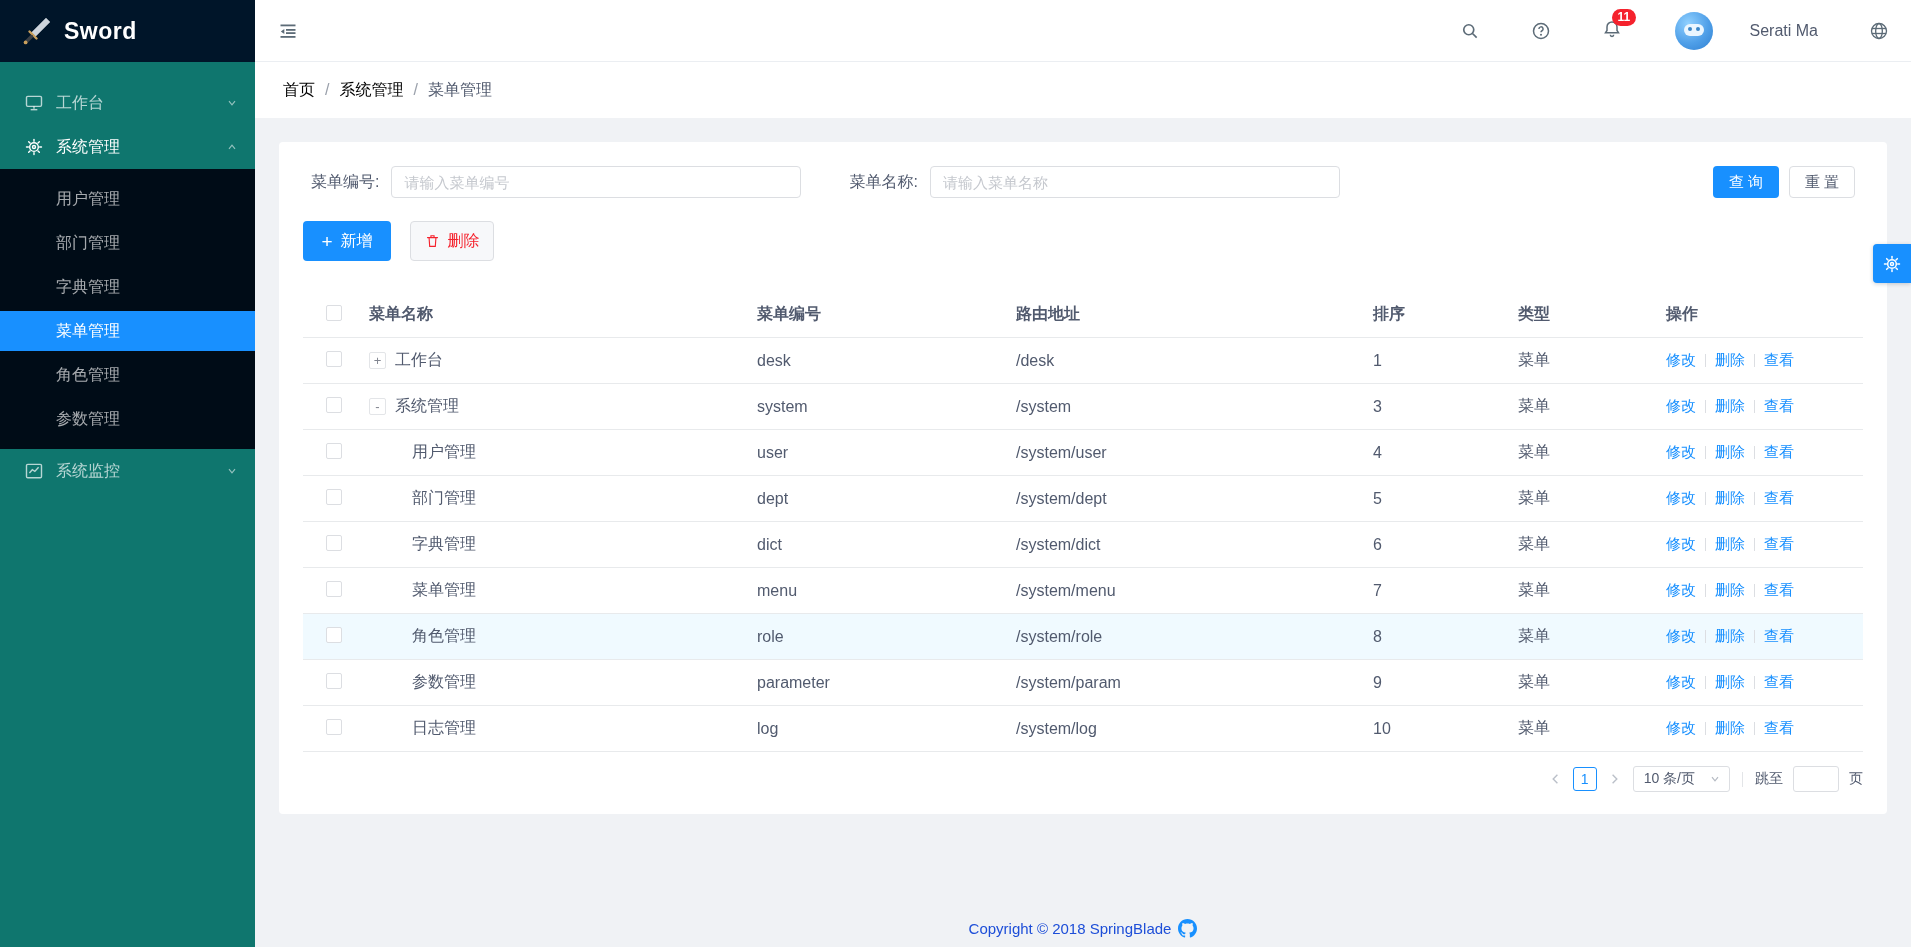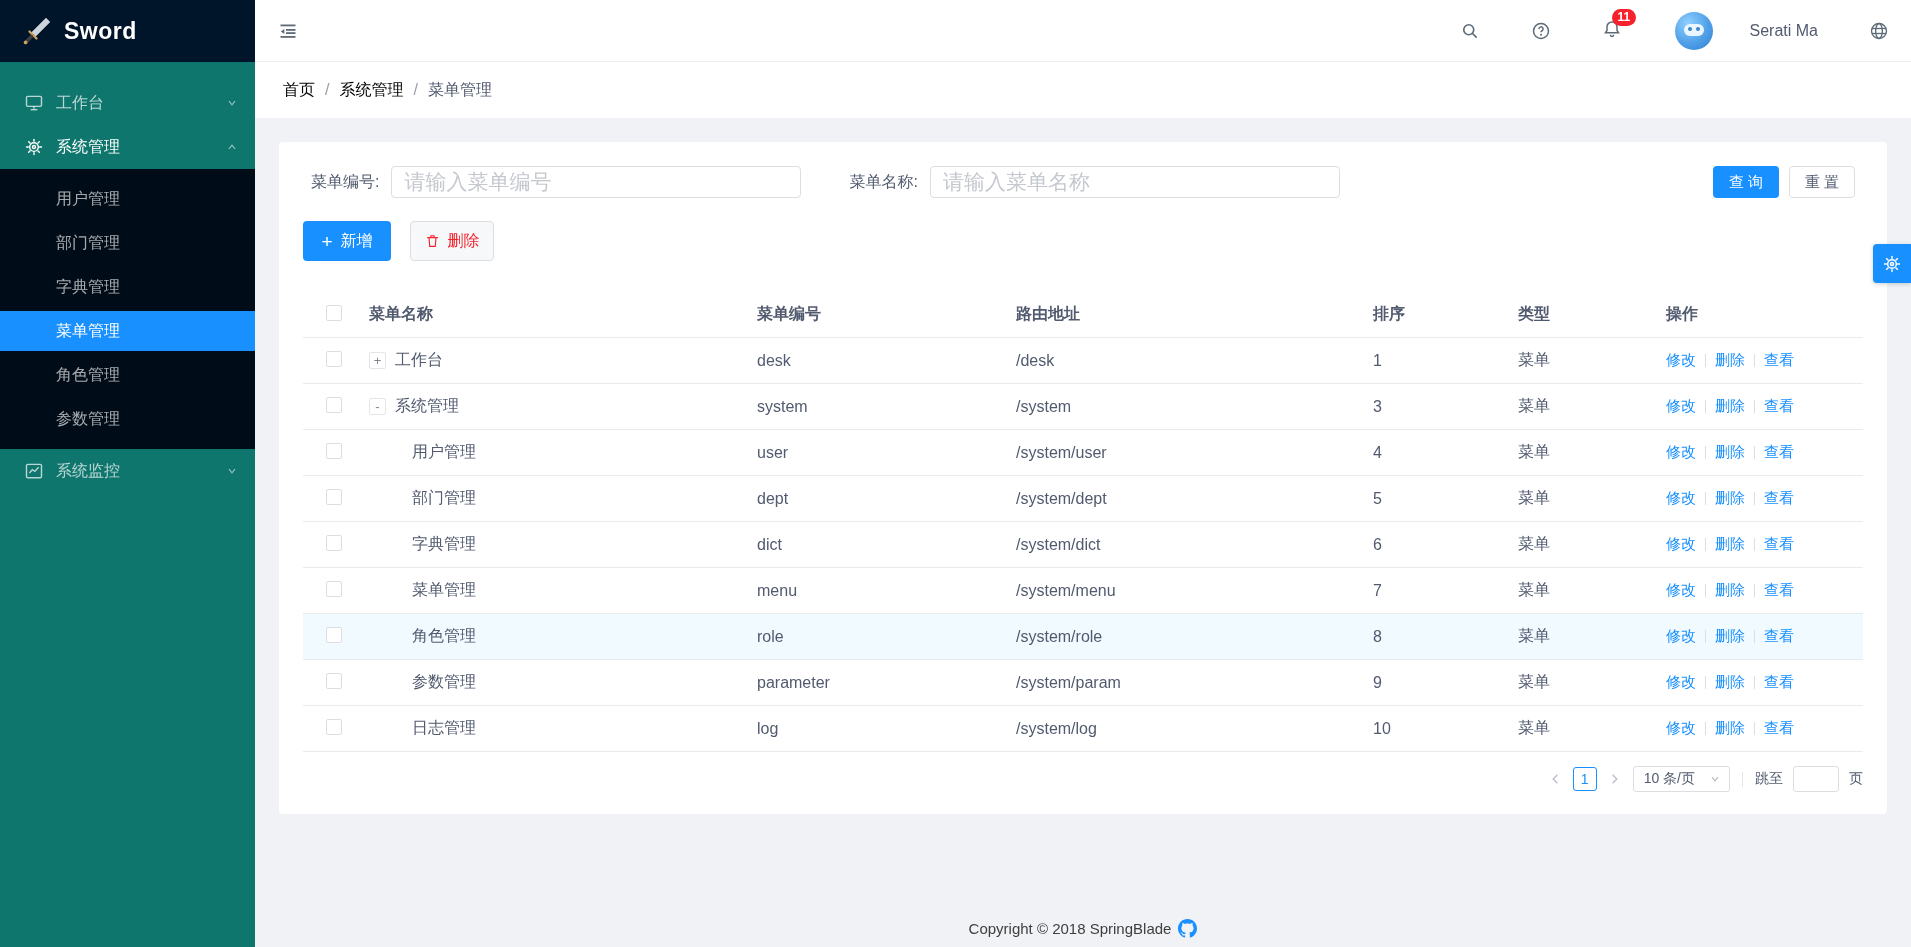--- a/index.html
+++ b/index.html
@@ -50,21 +50,21 @@
 
   
   .content { flex:1; background:#f0f2f5; position:relative; overflow:hidden; }
   .card { margin:24px 24px 0; background:#fff; border-radius:4px; height:672px;
     padding:24px 24px 16px; }
 
   .filter-row { display:flex; align-items:center; height:32px; margin-bottom:23px; }
   .f-label { font-size:16px; color:#515a6e; margin-left:8px; margin-right:12px; white-space:nowrap; }
   .f-label.second { margin-left:48px; }
   .f-input { width:410px; height:32px; border:1px solid #dcdee2; border-radius:4px;
-    padding:0 12px; font-size:21px; color:#515a6e; outline:none;
+    padding:0 12px; font-size:15px; color:#515a6e; outline:none;
     font-family:"Liberation Sans","DejaVu Sans",sans-serif; }
   .f-input::placeholder { color:#c5c8ce; }
   .filter-spacer { flex:1; }
   .btn { border:none; border-radius:4px; font-size:15px; cursor:pointer;
     font-family:"Liberation Sans","DejaVu Sans",sans-serif;text-align:center; }
   .btn-primary { background:#1890ff; color:#fff; }
   .btn-search { width:66px; height:32px; }
   .btn-reset { width:66px; height:32px; background:#fff; border:1px solid #dcdee2;
     color:#515a6e; margin-left:10px; margin-right:8px; }
 
@@ -103,21 +103,21 @@
     align-items:center; padding:0 8px 0 10px; margin-left:12px; cursor:pointer; background:#fff; }
   .pg-size .sel-chev { width:12px; height:12px; color:#b5bac3; margin-left:14px; }
   .pg-divider { width:1px; height:15px; background:#e3e5e8; margin:0 12px; }
   .pg-jump-label { margin-right:10px; }
   .pg-jump-input { width:46px; height:26px; border:1px solid #dcdee2; border-radius:3px;
     outline:none; padding:0 6px; font-size:14px; }
   .pg-unit { margin-left:10px; }
 
   
   .footer { margin-top:105px; display:flex; align-items:center; justify-content:center;
-    color:#404040; font-size:15px; }
+    color:#1d4ed8; font-size:15px; }
   .footer svg { margin-left:7px; }
   .settings-btn { position:absolute; top:126px; right:0; width:38px; height:39px;
     background:#1890ff; border-radius:4px 0 0 4px; display:flex; align-items:center;
     justify-content:center; cursor:pointer; box-shadow:0 1px 4px rgba(0,21,41,.2); border:none; }
 </style>
 </head>
 <body>
 
 <div class="layout">
 

